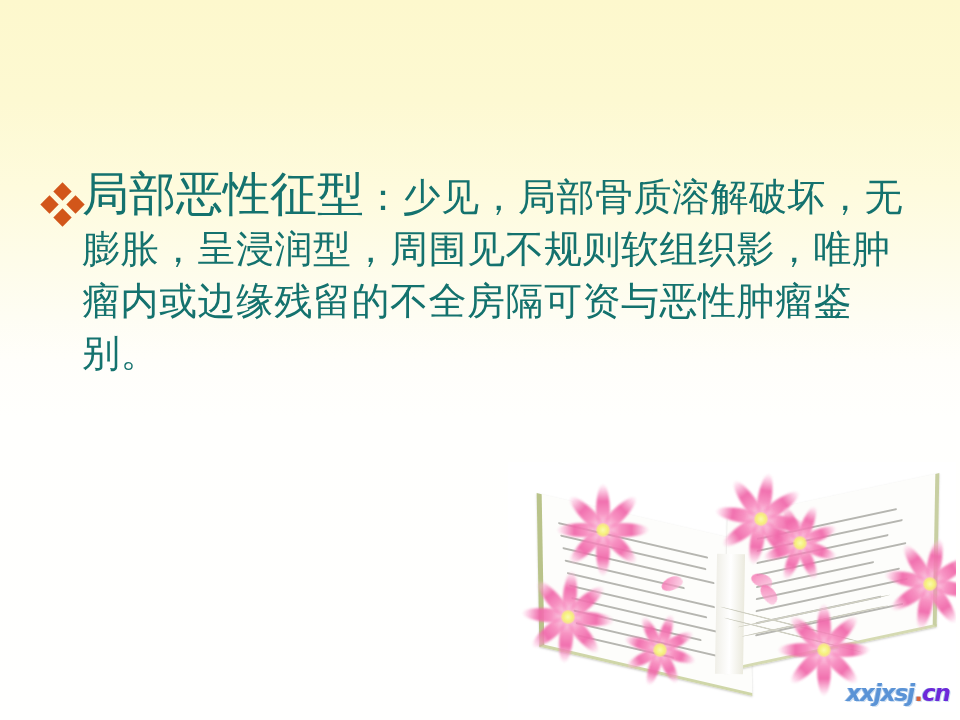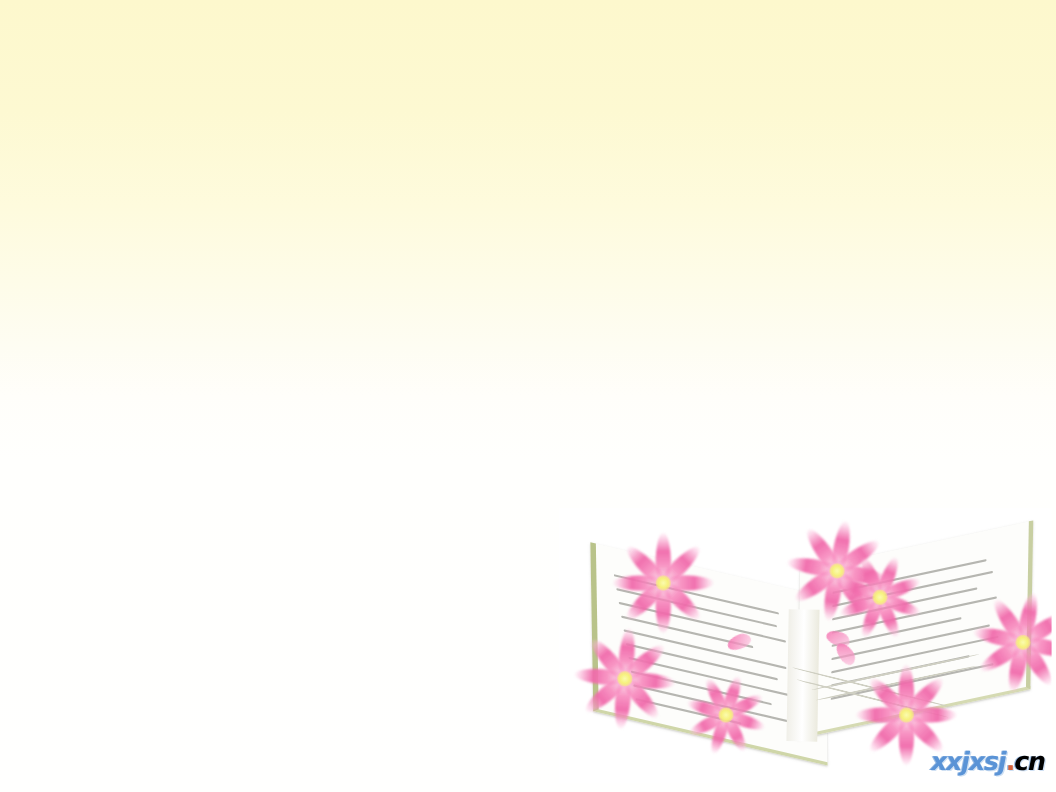--- a/index.html
+++ b/index.html
@@ -206,27 +206,41 @@
     font-weight: bold;
     font-style: italic;
     letter-spacing: -1px;
     color: #5a93d6;
     text-shadow:
        1px 1px 0 #cfe0f3,
       -1px 0    0 #9dbde4;
     white-space: nowrap;
   }
   .watermark .dot { color: #d9623a; font-style: normal; }
-  .watermark .cn  { color: #000000; }
+  .watermark .cn  { color: #6d28d9; }
 </style>
 </head>
 <body>
 
 <div class="slide">
 
+  <div class="content-block">
+    <div class="bullet-row">
+
+      <span class="bullet-marker">
+        <i class="d-top"></i>
+          <i class="d-left"></i>
+          <i class="d-right"></i>
+          <i class="d-bottom"></i>
+      </span>
+
+      <p class="para"><span class="lead">局部恶性征型</span><span>：少见，局部骨质溶解破坏，无膨胀，呈浸润型，周围见不规则软组织影，唯肿瘤内或边缘残留的不全房隔可资与恶性肿瘤鉴别。</span></p>
+
+    </div>
+  </div>
 
   <div class="picture">
     <div class="pic-stage">
 
       <div class="book">
         <div class="page page-left">
           <div class="lines">
             <span style="left:16px; top:24px; width:150px;"></span>
             <span style="left:18px; top:36px; width:146px;"></span>
             <span style="left:20px; top:48px; width:152px;"></span>

